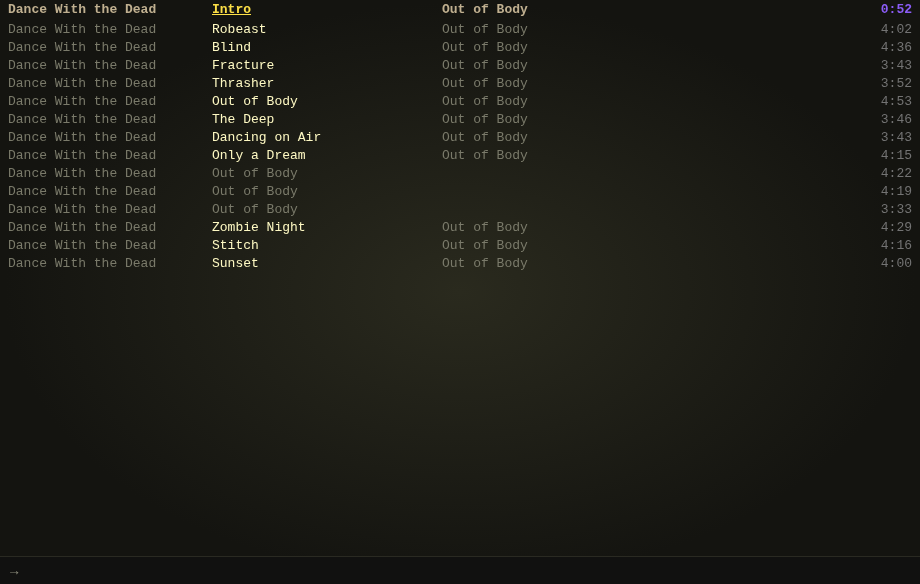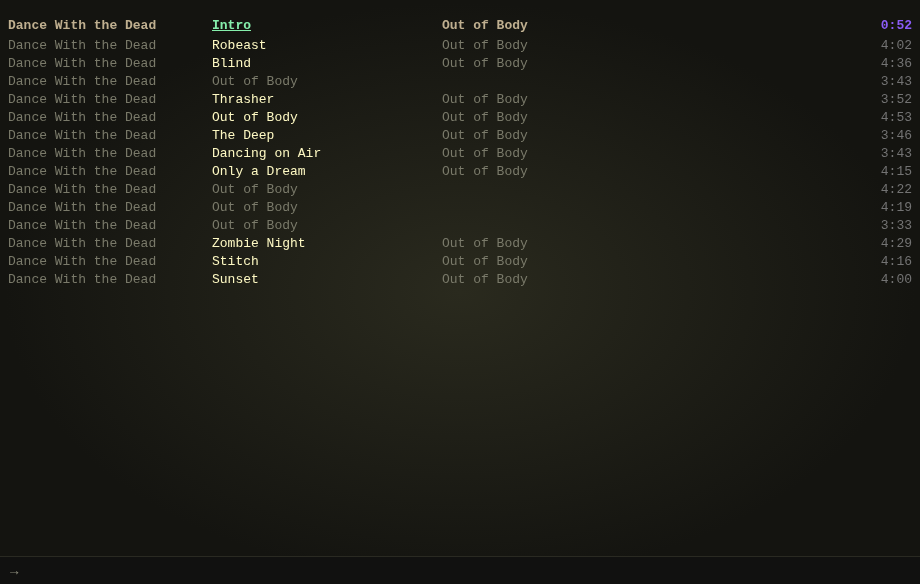--- a/index.html
+++ b/index.html
@@ -13,21 +13,21 @@
       height: 584px;
       background: #1a1a14;
       font-family: 'Courier New', Courier, monospace;
       font-size: 13px;
       color: #8a8a7a;
       overflow: hidden;
       position: relative;
     }
 
     .track-list {
-      padding: 16px 0;
+      padding: 0 0;
       width: 100%;
     }
 
     .track-row {
       display: flex;
       align-items: center;
       padding: 2px 8px;
       height: 18px;
       cursor: pointer;
     }
@@ -53,21 +53,21 @@
     .col-title {
       width: 230px;
       min-width: 230px;
       color: #fef9c3;
       white-space: nowrap;
       overflow: hidden;
       padding-left: 4px;
     }
 
     .track-row.header .col-title {
-      color: #86efac;
+      color: #fde047;
       text-decoration: underline;
     }
 
     .col-album {
       flex: 1;
       color: #7a7a6a;
       white-space: nowrap;
       overflow: hidden;
       padding-left: 4px;
     }
@@ -138,20 +138,21 @@
       <div class="col-duration">4:02</div>
     </div>
     <div class="track-row">
       <div class="col-artist">Dance With the Dead</div>
       <div class="col-title">Blind</div>
       <div class="col-album">Out of Body</div>
       <div class="col-duration">4:36</div>
     </div>
     <div class="track-row">
       <div class="col-artist">Dance With the Dead</div>
+      <div class="col-title">Fracture</div>
       <div class="col-album">Out of Body</div>
       <div class="col-duration">3:43</div>
     </div>
     <div class="track-row">
       <div class="col-artist">Dance With the Dead</div>
       <div class="col-title">Thrasher</div>
       <div class="col-album">Out of Body</div>
       <div class="col-duration">3:52</div>
     </div>
     <div class="track-row">

